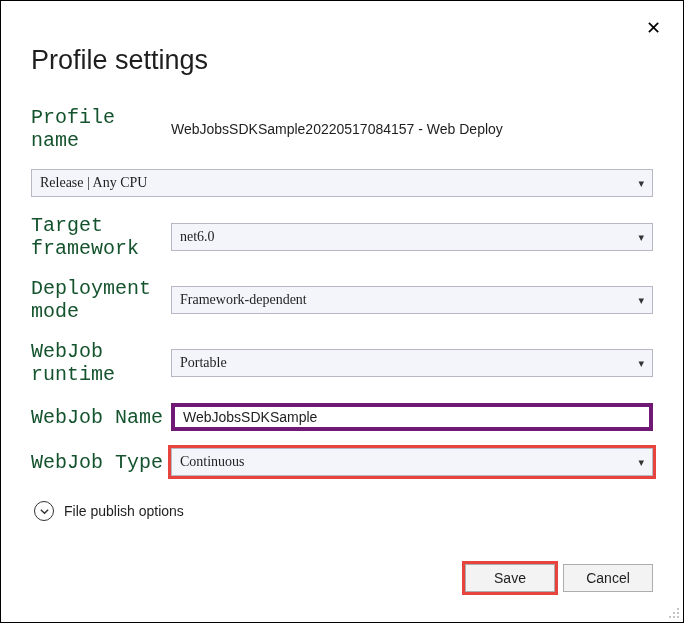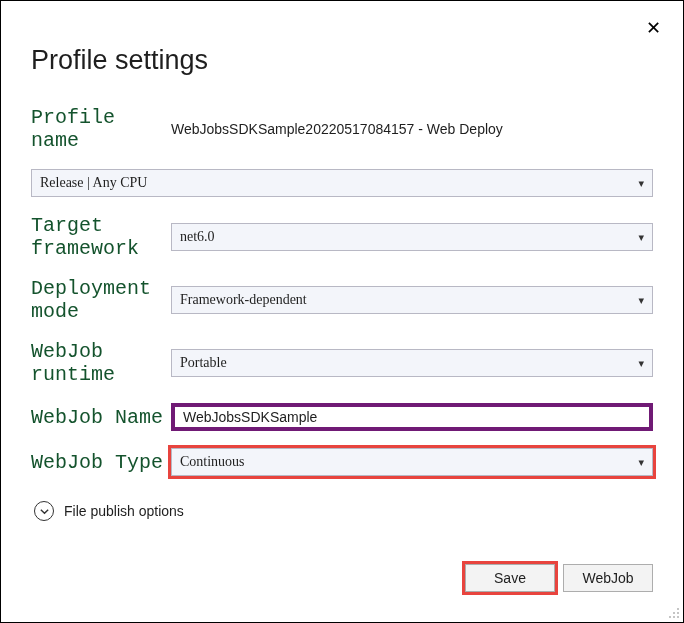--- a/index.html
+++ b/index.html
@@ -204,21 +204,21 @@
   <span class="expand-icon">
     <svg viewBox="0 0 12 12">
         <path d="M2 4 L6 8 L10 4" stroke="#333" stroke-width="1.5" fill="none"></path>
       </svg>
   </span>
   <span class="expand-label">File publish options</span>
 </div>
 
 <div class="footer">
   <button class="btn highlighted">Save</button>
-  <button class="btn">WebJob</button>
+  <button class="btn">Cancel</button>
 </div>
 
 <svg class="resize-grip" viewBox="0 0 14 14">
   <circle cx="12" cy="4" r="1" fill="#666"></circle>
   <circle cx="8" cy="8" r="1" fill="#666"></circle>
   <circle cx="12" cy="8" r="1" fill="#666"></circle>
   <circle cx="4" cy="12" r="1" fill="#666"></circle>
   <circle cx="8" cy="12" r="1" fill="#666"></circle>
   <circle cx="12" cy="12" r="1" fill="#666"></circle>
 </svg>

